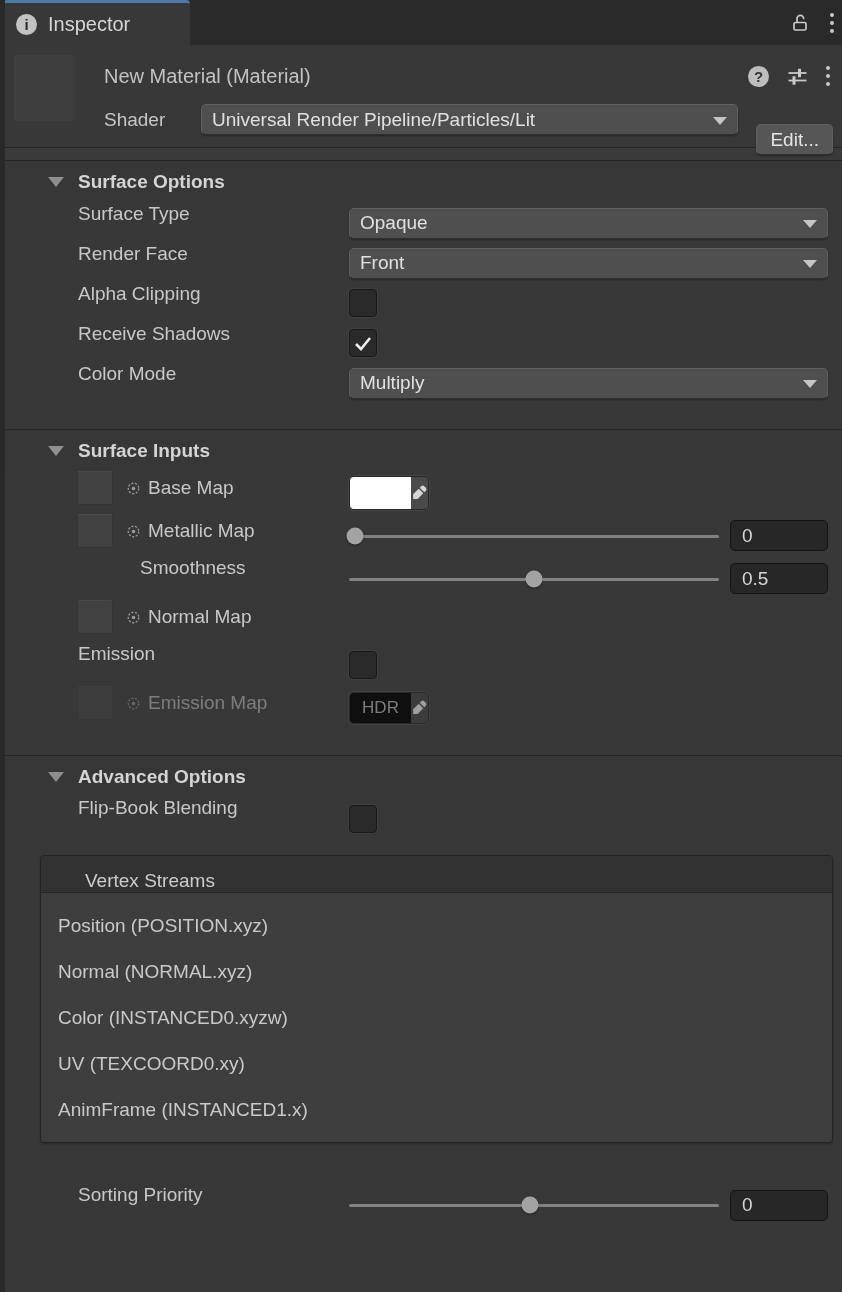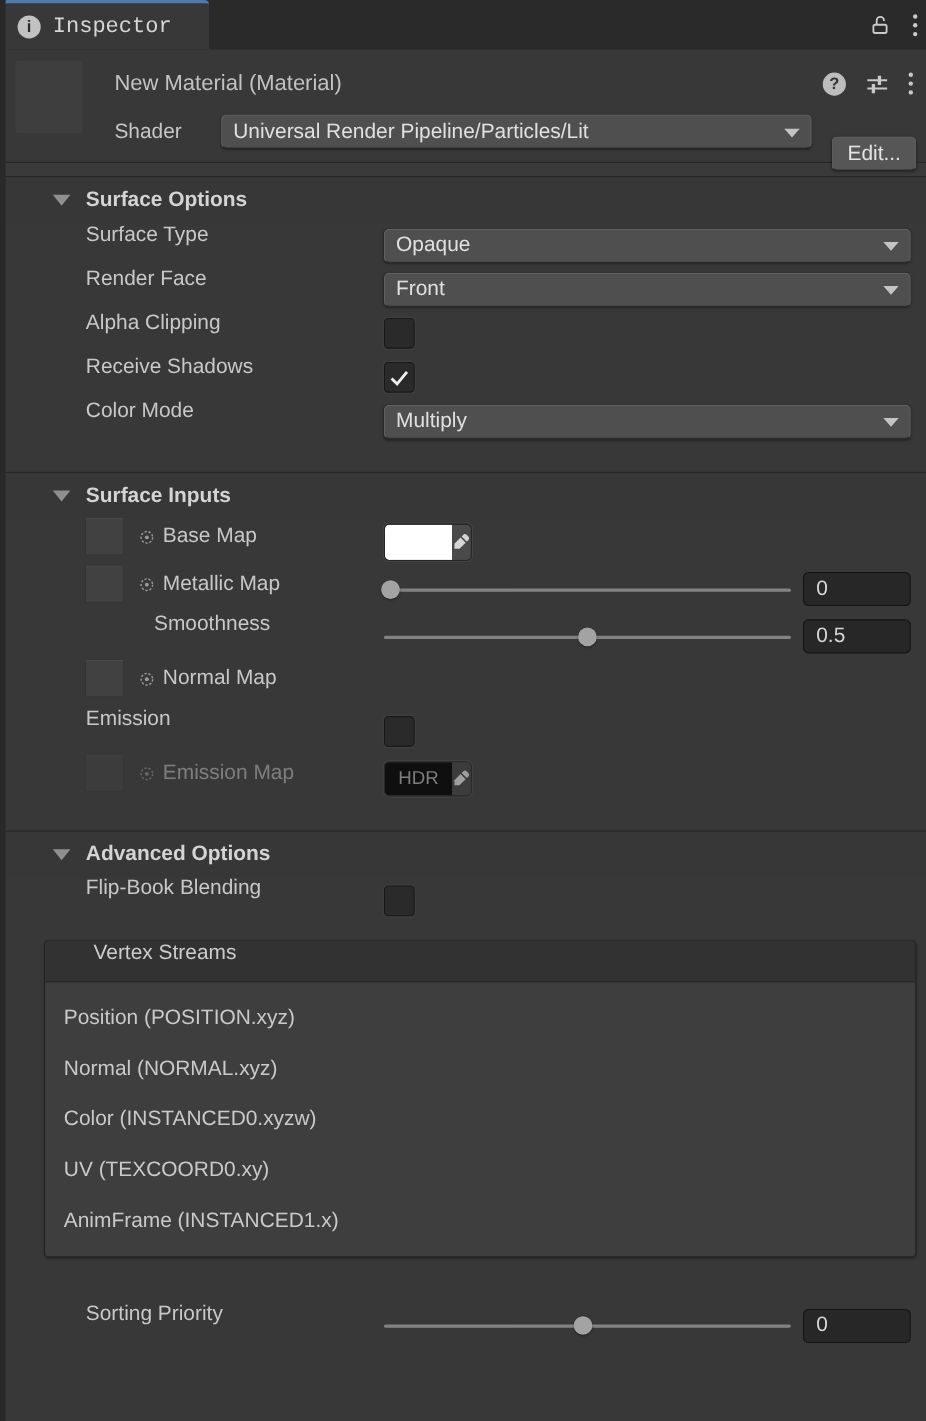--- a/index.html
+++ b/index.html
@@ -10,21 +10,21 @@
     overflow:hidden; color:#c8c8c8; font-size:19px;
   }
   .left-edge { position:absolute; left:0; top:0; width:5px; height:100%; background:#292929; z-index:40; }
 
   
   .tabbar { position:relative; height:45px; background:#2a2a2a; display:flex; align-items:stretch; }
   .tab {
     margin-left:3px; width:187px; background:#383838; border-top:3px solid #4e7ba9;
     border-radius:4px 4px 0 0; display:flex; align-items:center; gap:11px; padding-left:13px;
   }
-  .tab-label { color:#d6d6d6; font-size:20px;font-family:Liberation Mono, monospace; }
+  .tab-label { color:#d6d6d6; font-size:20px; }
   .info-icon {
     width:21px; height:21px; border-radius:50%; background:#c2c2c2; color:#2b2b2b;
     display:flex; align-items:center; justify-content:center; font-weight:800; font-size:15px;
   }
   .tabbar-right { position:absolute; right:8px; top:0; height:45px; display:flex; align-items:center; gap:20px; }
   .iconbtn { display:flex; align-items:center; justify-content:center; cursor:default; }
   .kebab { display:flex; flex-direction:column; gap:4px; }
   .kebab i { width:4px; height:4px; border-radius:50%; background:#c9c9c9; display:block; }
 
   
@@ -112,21 +112,21 @@
   .hdr-swatch .color-part { background:#050505; color:#8f8f8f; font-size:17px; display:flex; align-items:center; justify-content:center; }
   .hdr-swatch .dropper-part { background:#3d3d3d; }
   .dim { opacity:.48; }
   .dim-less { opacity:.8; }
 
   
   .vstreams {
     margin:15px 9px 0 40px; border:1px solid #232323; border-radius:4px; overflow:hidden;
     background:#3e3e3e; box-shadow:0 1px 2px rgba(0,0,0,.3);
   }
-  .vs-header { height:37px; background:#323232; border-bottom:1px solid #252525; display:flex; align-items:flex-start; padding-left:44px; color:#cccccc; }
+  .vs-header { height:37px; background:#323232; border-bottom:1px solid #252525; display:flex; align-items:flex-end; padding-left:44px; color:#cccccc; }
   .vs-body { padding:10px 0 9px 0; }
   .vs-item { height:46px; display:flex; align-items:center; padding-left:17px; color:#c9c9c9; }
 
   .sorting-row { margin-top:41px; height:42px; }
   svg { display:block; }
 </style>
 </head>
 <body>
 
 <div class="window">

